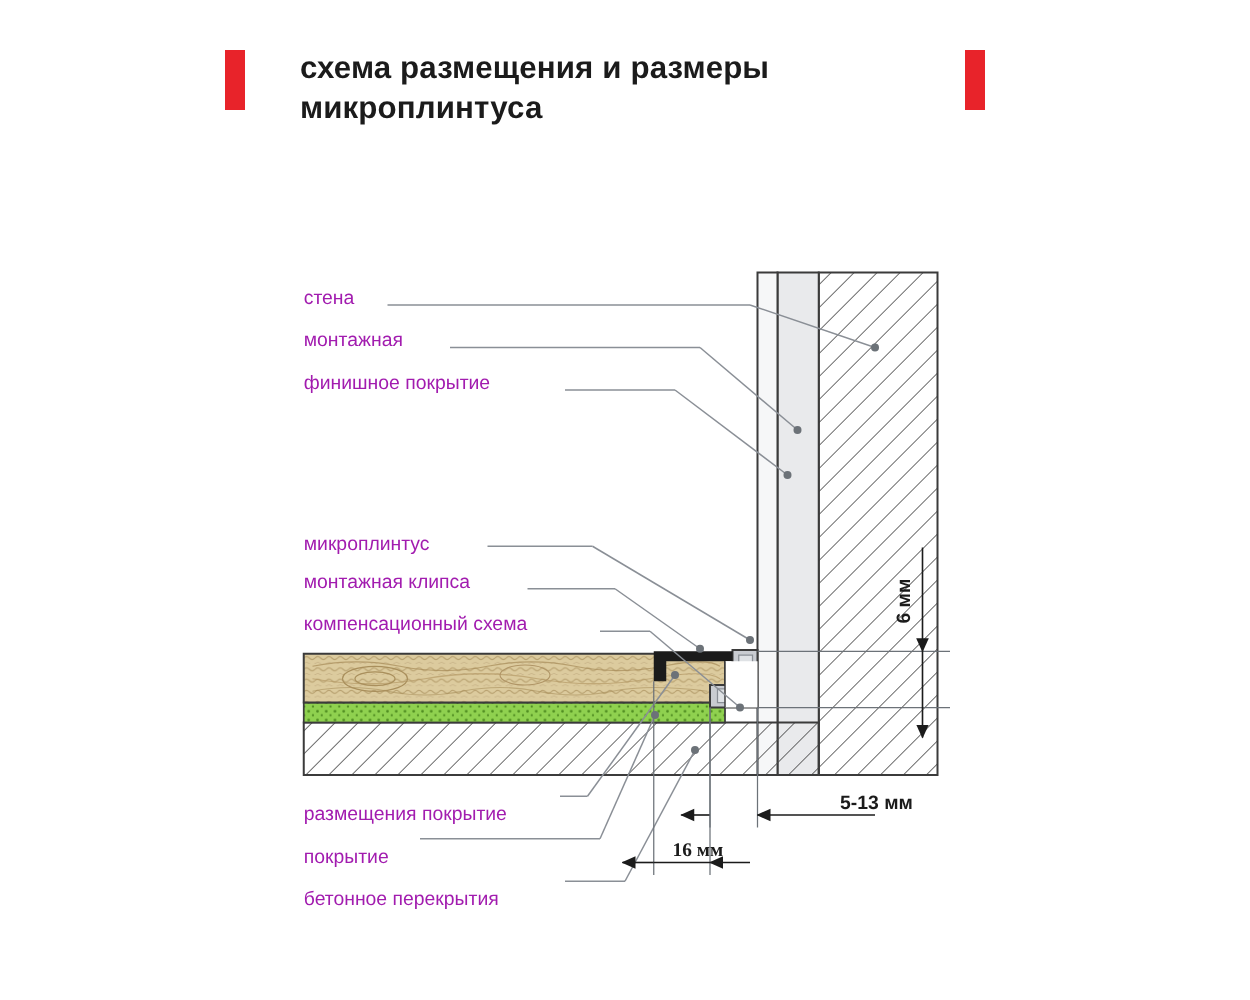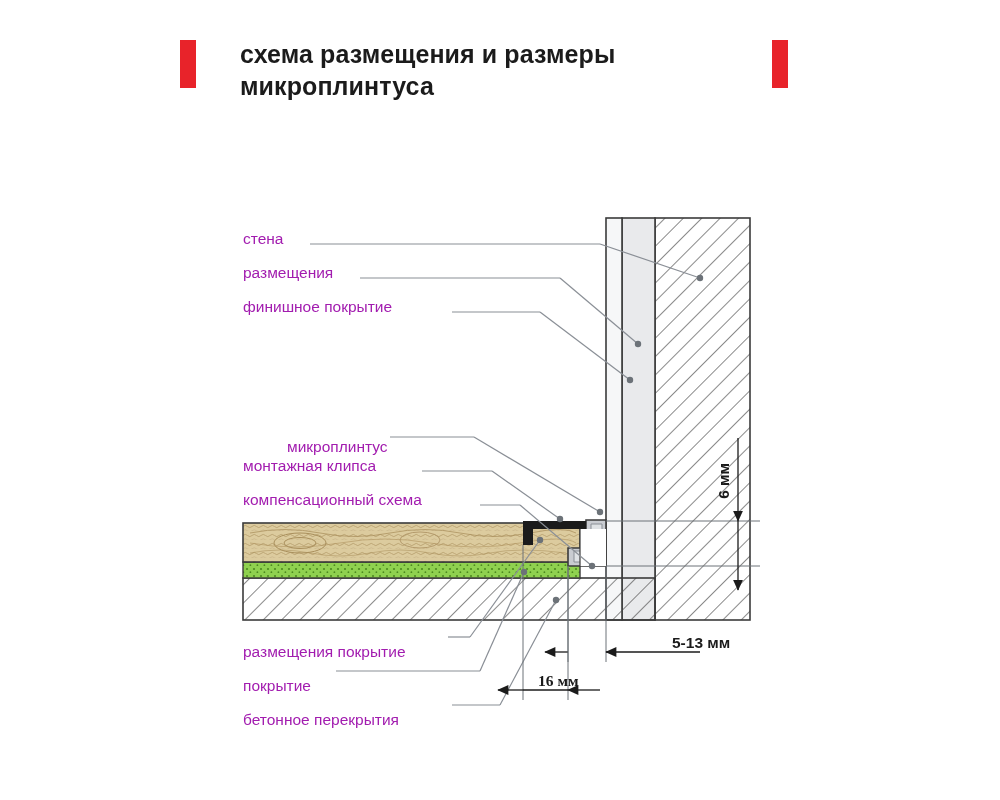--- a/index.html
+++ b/index.html
@@ -209,24 +209,24 @@
     <g>
       <line x1="523" y1="545" x2="523" y2="700" stroke="#6c7278" stroke-width="1"></line>
       <line x1="568" y1="566" x2="568" y2="700" stroke="#6c7278" stroke-width="1"></line>
       <line x1="498" y1="690" x2="523" y2="690" stroke="#1b1b1b" stroke-width="1.3" marker-start="url(#arrStart)"></line>
       <line x1="568" y1="690" x2="600" y2="690" stroke="#1b1b1b" stroke-width="1.3" marker-start="url(#arrStart)"></line>
       <line x1="523" y1="690" x2="568" y2="690" stroke="#1b1b1b" stroke-width="1.3"></line>
     </g>
   </svg>
 
   <div class="label" style="left:243px; top:230px;">стена</div>
-  <div class="label" style="left:243px; top:264px;">размещения</div>
+  <div class="label" style="left:243px; top:264px;">монтажная</div>
   <div class="label" style="left:243px; top:298px;">финишное покрытие</div>
 
-  <div class="label" style="left:243px; top:438px;margin-left:44px;">микроплинтус</div>
+  <div class="label" style="left:243px; top:427px;">микроплинтус</div>
   <div class="label" style="left:243px; top:457px;">монтажная клипса</div>
   <div class="label" style="left:243px; top:491px;">компенсационный схема</div>
 
   <div class="label" style="left:243px; top:643px;">размещения покрытие</div>
   <div class="label" style="left:243px; top:677px;">покрытие</div>
   <div class="label" style="left:243px; top:711px;">бетонное перекрытия</div>
 
   <div class="dim-label vertical" style="left:715px; top:463px;">6 мм</div>
   <div class="dim-label" style="left:632px; top:634px;margin-left:40px;">5-13 мм</div>
   <div class="dim-label" style="left:538px; top:672px;font-family:Liberation Serif, serif;">16 мм</div>

